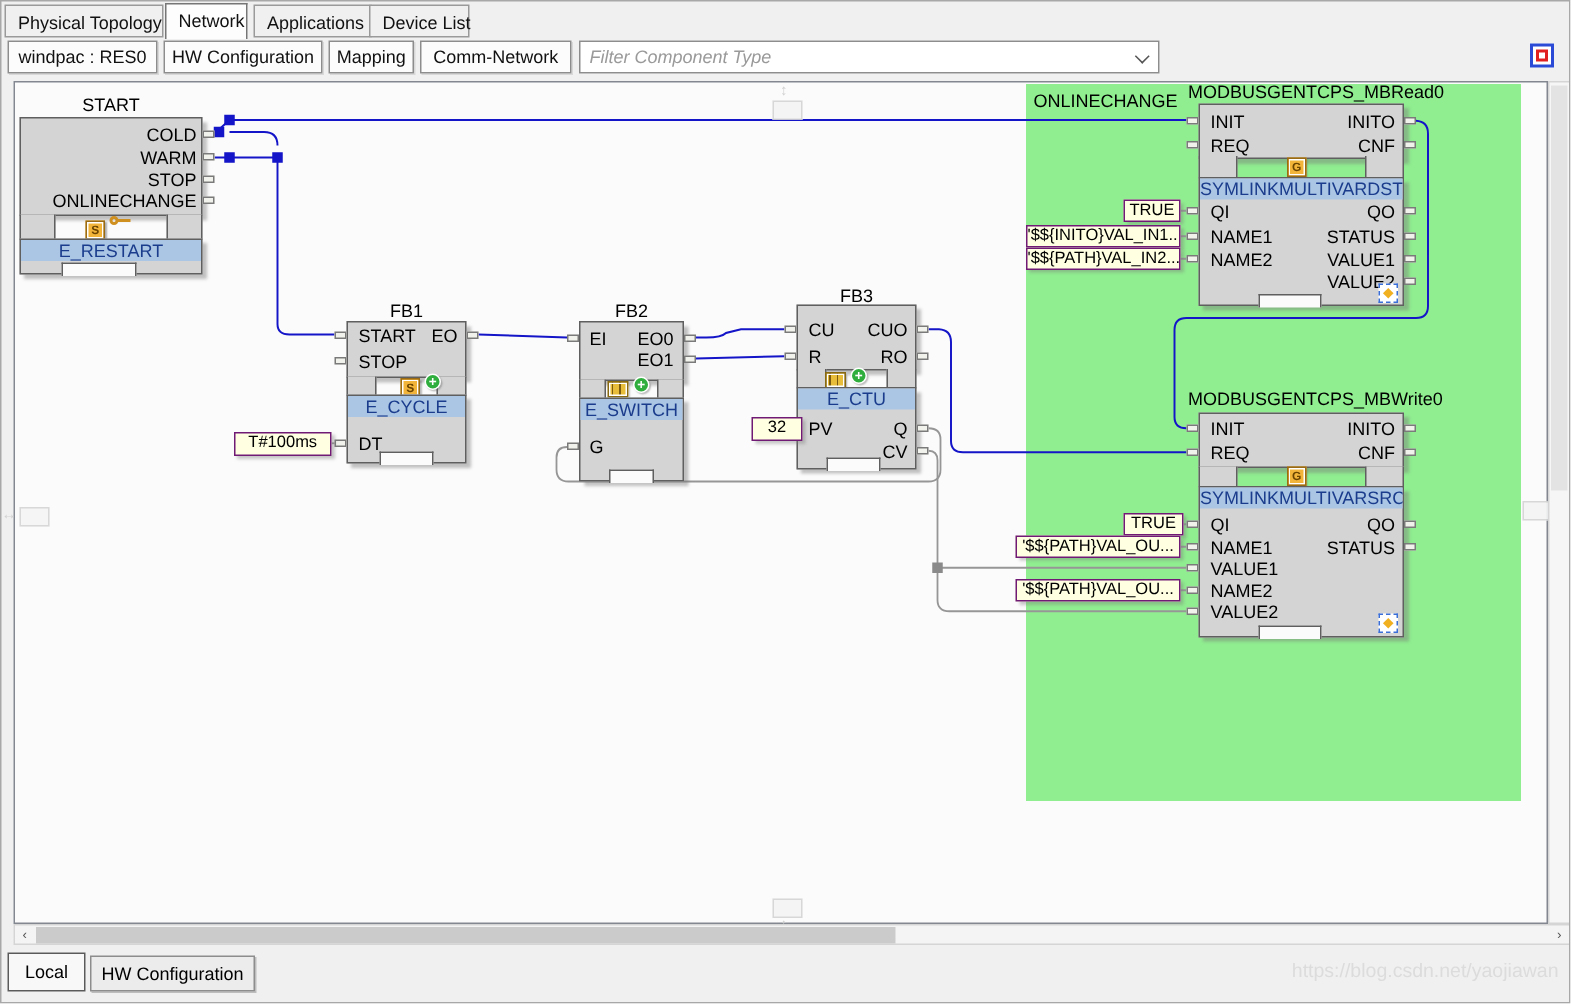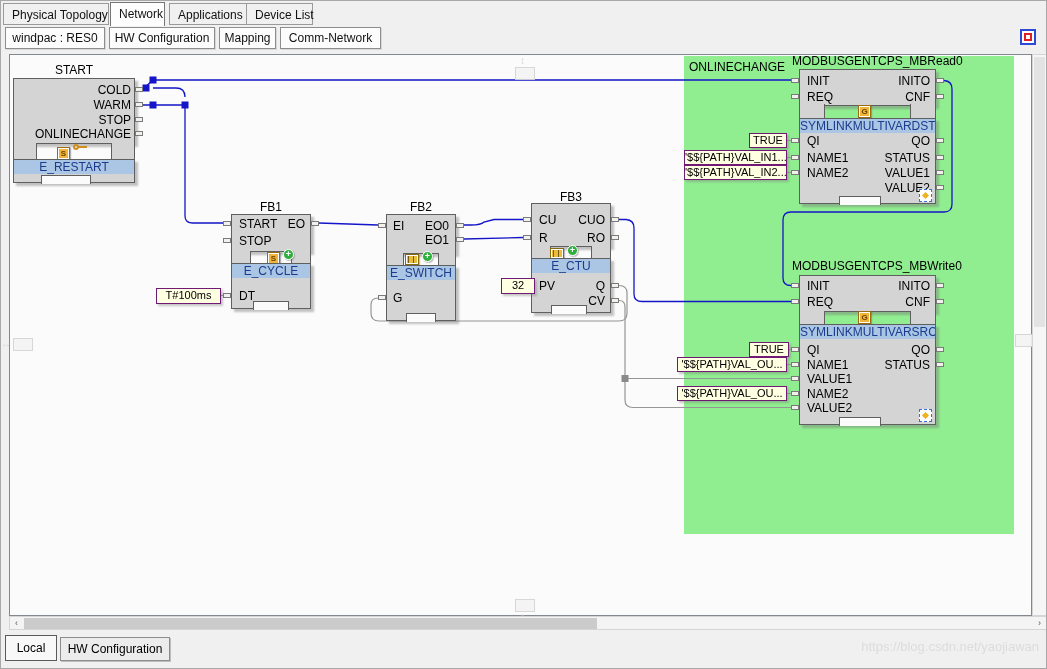--- a/index.html
+++ b/index.html
@@ -91,20 +91,24 @@
 
   <div class="tab" style="left:2px;top:2px;width:106px">Physical Topology</div>
   <div class="tab active" style="left:109px;top:1px;width:55px">Network</div>
   <div class="tab" style="left:168px;top:2px;width:79px">Applications</div>
   <div class="tab" style="left:245px;top:2px;width:67px">Device List</div>
 
   <div class="tbtn" style="left:4px;top:26px;width:100px">windpac : RES0</div>
   <div class="tbtn" style="left:108px;top:26px;width:106px">HW Configuration</div>
   <div class="tbtn" style="left:218px;top:26px;width:57px">Mapping</div>
   <div class="tbtn" style="left:279px;top:26px;width:101px">Comm-Network</div>
+  <div class="combo" style="left:385px;top:26px;width:387px">
+    <span class="ph">Filter Component Type</span>
+    <span class="chev"></span>
+  </div>
   <div class="target-btn" style="left:1019px;top:28px">
     <div class="inner"></div>
   </div>
 
   <div class="canvas"></div>
   <div class="group" style="left:683px;top:55px;width:330px;height:478px"></div>
   <div class="group-label" style="left:688px;top:59px">ONLINECHANGE</div>
 
   <svg class="wires" width="1047" height="669" viewBox="0 0 1047 669">
     <path class="w-ev" d="M 142 88 L 152 79 H 790"></path>
@@ -232,21 +236,21 @@
   <div class="nub" style="left:790px;top:137px"></div>
   <div class="nub" style="left:790px;top:154px"></div>
   <div class="nub" style="left:790px;top:169px"></div>
   <div class="nub" style="left:935px;top:137px"></div>
   <div class="nub" style="left:935px;top:154px"></div>
   <div class="nub" style="left:935px;top:169px"></div>
   <div class="nub" style="left:935px;top:184px"></div>
   <span class="icon-link" style="left:918px;top:188px"></span>
   <div class="notch" style="left:838px;top:195px;width:42px;height:9px"></div>
   <div class="vbox" style="left:748px;top:132px;width:38px;height:15px">TRUE</div>
-  <div class="vbox" style="left:683px;top:149px;width:103px;height:15px">'$${PATH}VAL_IN1...</div>
+  <div class="vbox" style="left:683px;top:149px;width:103px;height:15px">'$${INITO}VAL_IN1...</div>
   <div class="vbox" style="left:683px;top:164px;width:103px;height:15px">'$${PATH}VAL_IN2...</div>
 
   <div class="fb-title" style="left:791px;top:258px;text-align:left">MODBUSGENTCPS_MBWrite0</div>
   <div class="fb-box" style="left:798px;top:274px;width:137px;height:37px"></div>
   <div class="pin" style="left:806px;top:278px">INIT</div>
   <div class="pin" style="left:806px;top:294px">REQ</div>
   <div class="pin r" style="left:829px;top:278px;width:100px">INITO</div>
   <div class="pin r" style="left:829px;top:294px;width:100px">CNF</div>
   <div class="nub" style="left:790px;top:282px"></div>
   <div class="nub" style="left:790px;top:298px"></div>

